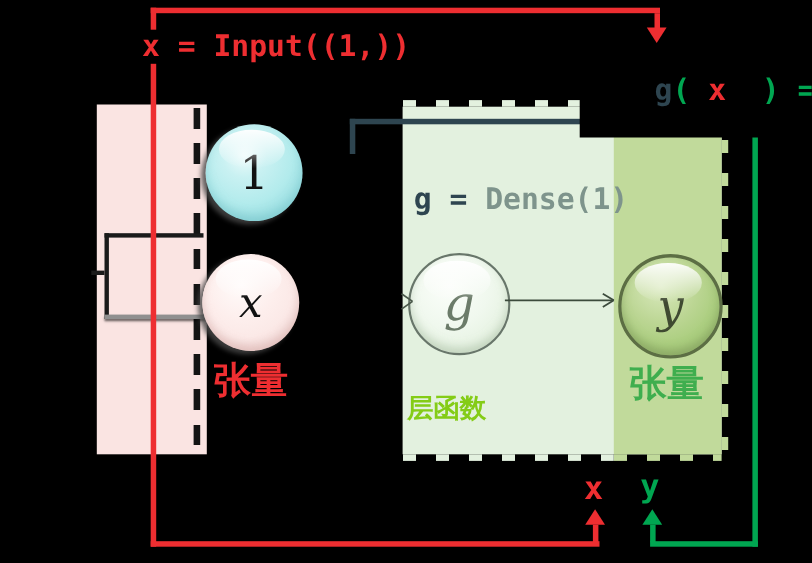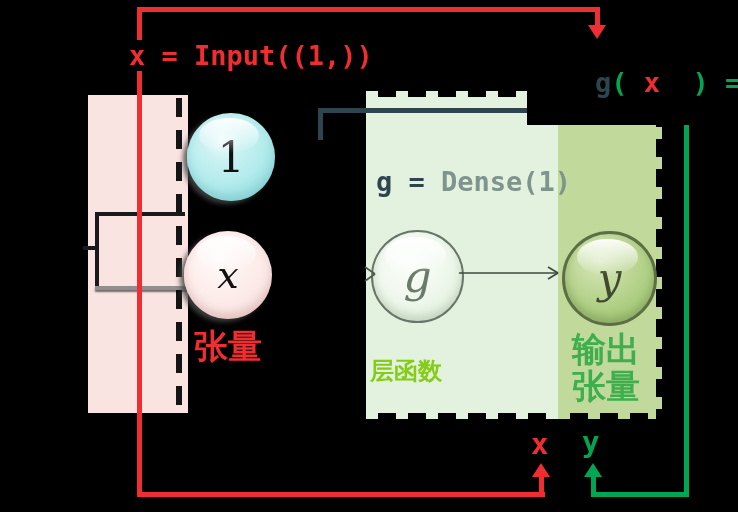--- a/index.html
+++ b/index.html
@@ -123,35 +123,34 @@
     <line x1="6" y1="11" x2="104" y2="11" stroke="#3c4b3c" stroke-width="1.6"></line>
     <line x1="95" y1="5" x2="105" y2="11" stroke="#3c4b3c" stroke-width="1.6"></line>
     <line x1="95" y1="17" x2="105" y2="11" stroke="#3c4b3c" stroke-width="1.6"></line>
   </svg>
 
   <svg class="abs" style="left:362px;top:264px;" width="16" height="20">
     <line x1="3" y1="3" x2="13" y2="10" stroke="#4a584a" stroke-width="1.6"></line>
     <line x1="3" y1="17" x2="13" y2="10" stroke="#4a584a" stroke-width="1.6"></line>
   </svg>
 
-  <div class="abs code code-lg red-t" style="left:126px;top:40px;background:#000;padding:2px 3px;">x = Input((1,))</div>
+  <div class="abs code code-lg red-t" style="left:126px;top:27px;background:#000;padding:2px 3px;">x = Input((1,))</div>
 
   <div class="abs code code-lg" style="left:527px;top:40px;background:#000;padding:2px 3px;">
     <span class="teal-t">g</span><span class="green-t">( </span><span class="red-t">x</span><span class="green-t">  ) = y</span>
   </div>
 
   <div class="abs code code-lg" style="left:311px;top:141px;">
     <span class="teal-t">g = </span><span class="gray-t">Dense(1)</span>
   </div>
 
   <div class="abs cjk lbl-input">
     <div>张量</div>
   </div>
   <div class="abs cjk lbl-layer">层函数</div>
   <div class="abs cjk lbl-output">
-    <div>输出</div>
     <div>张量</div>
   </div>
 
   <div class="abs code code-md red-t" style="left:531px;top:430px;">x</div>
   <div class="abs code code-md green-t" style="left:582px;top:428px;">y</div>
 
 </div>
 
 </body></html>

